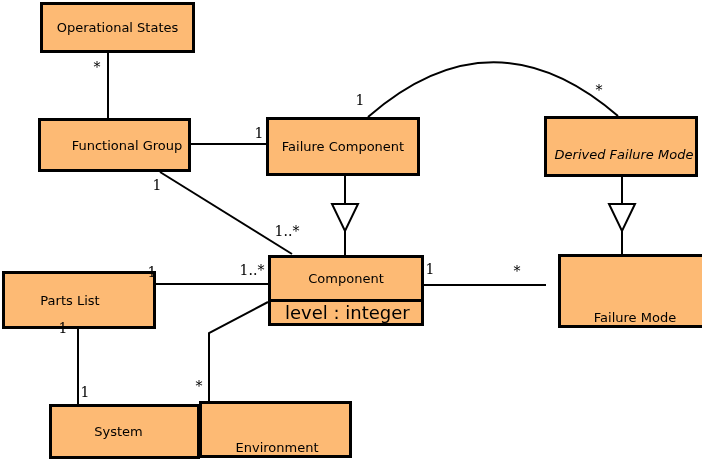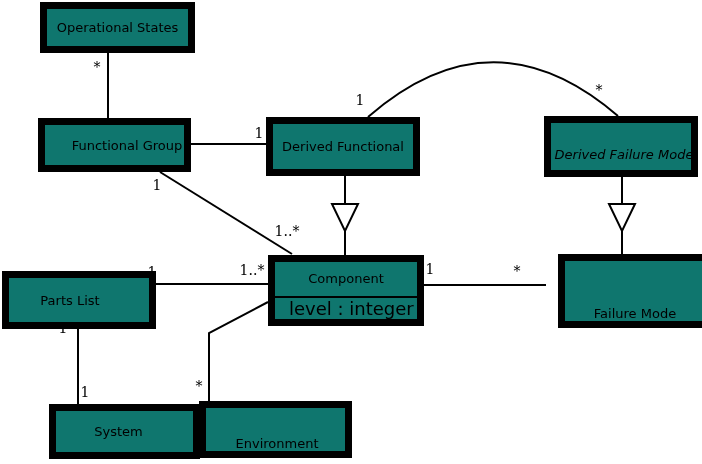--- a/index.html
+++ b/index.html
@@ -2,21 +2,21 @@
 <html><head>
 <meta charset="utf-8">
 <style>
   html,body{margin:0;padding:0;background:#ffffff;}
   .canvas{
     position:relative;width:702px;height:464px;background:#ffffff;
     font-family:"DejaVu Sans",sans-serif;color:#000;overflow:hidden;
   }
   svg.wires{position:absolute;left:0;top:0;width:702px;height:464px;}
   .node{
-    position:absolute;border:7px solid #000000;background:#0f766e;
+    position:absolute;border:3px solid #000000;background:#fdba74;
     display:flex;align-items:center;justify-content:center;
     font-size:13px;box-sizing:border-box;text-align:center;
   }
   .node .label{white-space:nowrap;}
   .node-functional-group{padding-left:25px;}
   .node-derived-failure-mode{padding-top:16px;padding-left:6px;}
   .node-parts-list{padding-right:18px;margin-top:16px;}
   .node-system{padding-right:12px;margin-left:47px;}
   .node-environment{padding-left:3px;align-items:flex-end;}
   .component-node{
@@ -60,21 +60,21 @@
 
   <div class="node" style="left:40px;top:2px;width:155px;height:51px;">
     <span class="label">Operational States</span>
   </div>
 
   <div class="node node-functional-group" style="left:38px;top:118px;width:153px;height:54px;">
     <span class="label">Functional Group</span>
   </div>
 
   <div class="node" style="left:266px;top:117px;width:154px;height:59px;">
-    <span class="label">Derived Functional</span>
+    <span class="label">Failure Component</span>
   </div>
 
   <div class="node node-derived-failure-mode" style="left:544px;top:116px;width:154px;height:61px;font-style:italic;">
     <span class="label">Derived Failure Mode</span>
   </div>
 
   <div class="node node-parts-list" style="left:2px;top:255px;width:154px;height:58px;">
     <span class="label">Parts List</span>
   </div>
 

